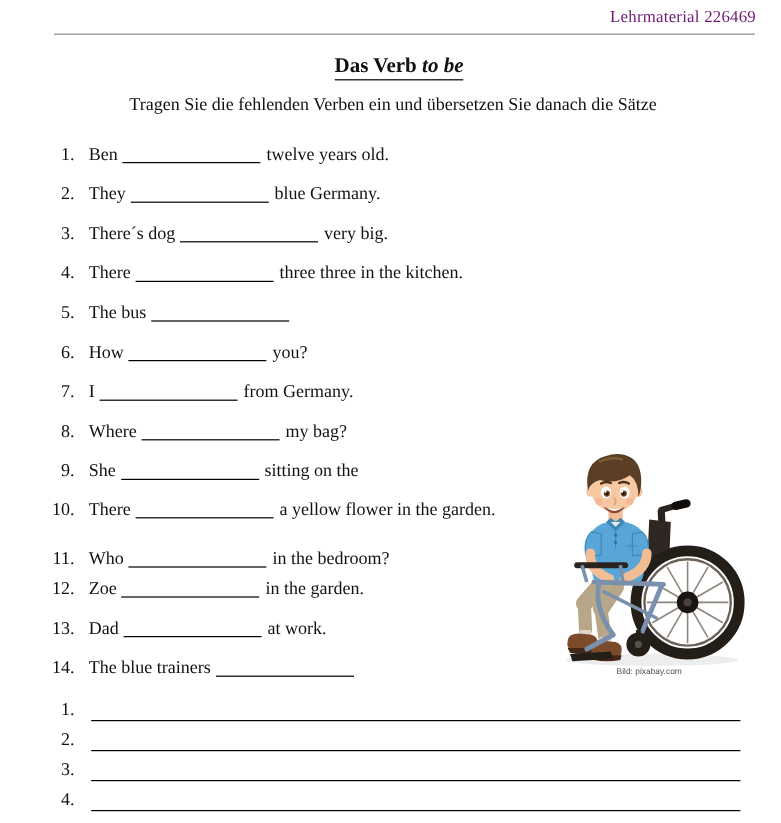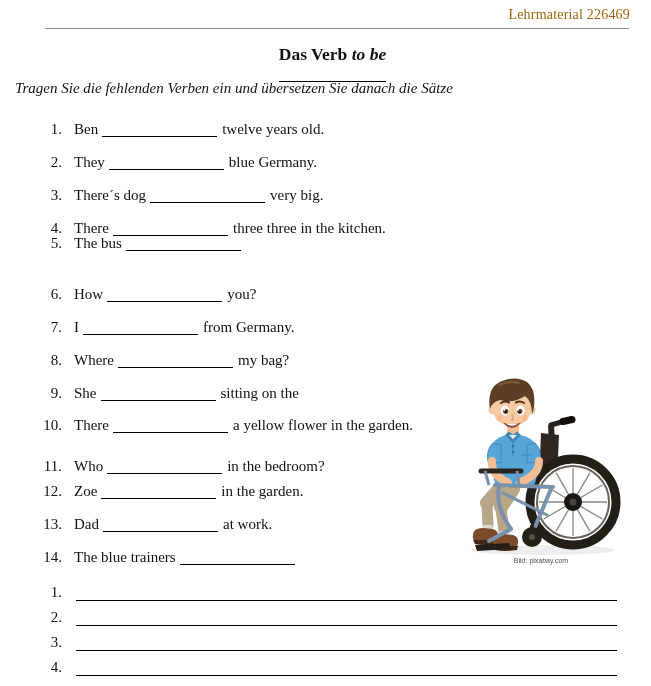--- a/index.html
+++ b/index.html
@@ -4,35 +4,35 @@
 <style>
   html,body{margin:0;padding:0;}
   body{
     width:651px;height:686px;position:relative;overflow:hidden;
     background:#ffffff;
     font-family:"Liberation Serif", serif;
     color:#111;
   }
   .header-label{
     position:absolute;top:7px;right:21px;
-    font-size:14px;color:#a16207;letter-spacing:.2px;
+    font-size:14px;color:#701a75;letter-spacing:.2px;
   }
   .header-rule{
     position:absolute;top:28px;left:45px;width:584px;height:1px;
     background:#8c8c8c;
   }
   .title{
     position:absolute;top:44px;left:20px;width:625px;
     text-align:center;font-size:17.5px;font-weight:bold;
   }
-  .title-u{border-bottom:1.6px solid #000;padding-bottom:17px;}
+  .title-u{border-bottom:1.6px solid #000;padding-bottom:2px;}
   .title-u i{font-style:italic;}
   .subtitle{
     position:absolute;top:80px;left:15px;width:625px;
-    font-size:15px;font-style:italic;
+    text-align:center;font-size:15px;
   }
   .item{
     position:absolute;left:38px;width:585px;
     font-size:15px;white-space:nowrap;
   }
   .item .num{display:inline-block;width:24px;text-align:right;}
   .item .sentence{margin-left:12px;}
   .blank{
     display:inline-block;width:115px;height:13px;
     border-bottom:1.2px solid #000;
@@ -71,21 +71,21 @@
 </div>
 <div class="item" style="top:154px">
   <span class="num">2.</span><span class="sentence"><span>They</span><span class="blank"></span><span>blue Germany.</span></span>
 </div>
 <div class="item" style="top:187px">
   <span class="num">3.</span><span class="sentence"><span>There´s dog</span><span class="blank"></span><span>very big.</span></span>
 </div>
 <div class="item" style="top:220px">
   <span class="num">4.</span><span class="sentence"><span>There</span><span class="blank"></span><span>three three in the kitchen.</span></span>
 </div>
-<div class="item" style="top:235px">
+<div class="item" style="top:253px">
   <span class="num">5.</span><span class="sentence"><span>The bus</span><span class="blank"></span><span></span></span>
 </div>
 <div class="item" style="top:286px">
   <span class="num">6.</span><span class="sentence"><span>How</span><span class="blank"></span><span>you?</span></span>
 </div>
 <div class="item" style="top:319px">
   <span class="num">7.</span><span class="sentence"><span>I</span><span class="blank"></span><span>from Germany.</span></span>
 </div>
 <div class="item" style="top:352px">
   <span class="num">8.</span><span class="sentence"><span>Where</span><span class="blank"></span><span>my bag?</span></span>

